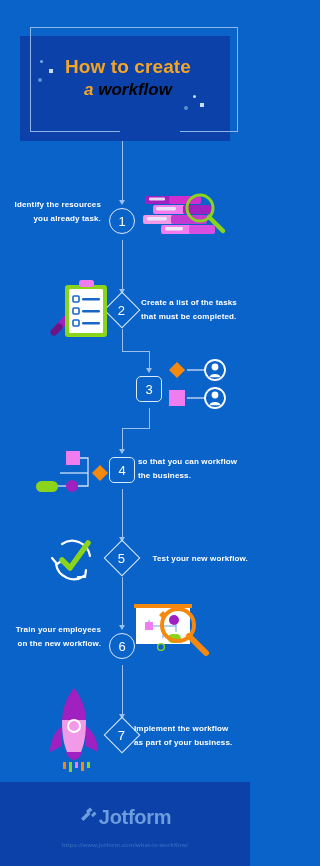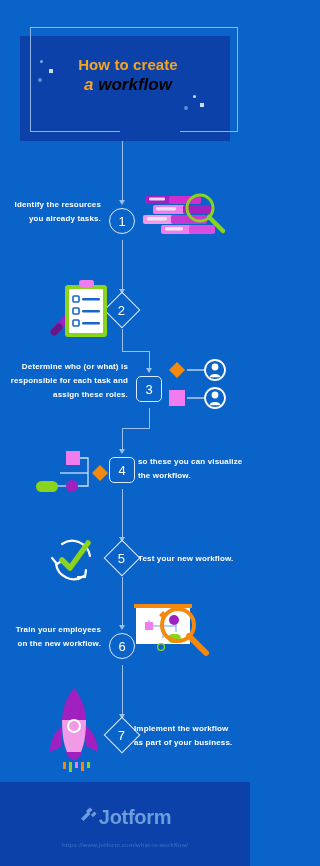--- a/index.html
+++ b/index.html
@@ -18,21 +18,21 @@
     position:absolute; left:20px; top:36px; width:210px; height:105px;
     background:#0b41a8;
   }
   .header-frame {
     position:absolute; left:30px; top:27px; width:208px; height:105px;
     border:1px solid #8fb5e6; pointer-events:none;
   }
   .frame-mask-a { position:absolute; left:120px; top:126px; width:60px; height:8px; background:#0b41a8; }
 
   .title { position:absolute; left:30px; top:55px; width:196px; text-align:center; line-height:1.28; }
-  .title .l1 { display:block; color:#f5a524; font-size:15px; font-weight:bold; letter-spacing:.1px; }
+  .title .l1 { display:block; color:#f5a524; font-size:19px; font-weight:bold; letter-spacing:.1px; }
   .title .l2 { display:block; font-size:17px; font-weight:bold; }
   .title .l2 .a { color:#f5a524; font-style:italic; }
   .title .l2 .wf { color:#000000; font-style:italic; }
 
   .dot { position:absolute; background:#7fa9e0; border-radius:50%; }
   .sq  { position:absolute; background:#c8dcf5; }
 
   
   .vline { position:absolute; width:1px; background:#9dc0ea; }
   .hline { position:absolute; height:1px; background:#9dc0ea; }
@@ -114,21 +114,21 @@
   <div class="arrow-d" style="left:119px;top:625px;"></div>
 
   <div class="vline" style="left:122px;top:665px;height:50px;"></div>
   <div class="arrow-d" style="left:119px;top:714px;"></div>
 
   <div class="marker m-circle" style="left:109px;top:208px;">
     <span>1</span>
   </div>
   <div class="stext left" style="left:8px;top:198px;width:93px;">
     <div>Identify the resources</div>
-    <div>you already tasks.</div>
+    <div>you already task.</div>
   </div>
 
   <div class="icon" style="left:143px;top:192px;width:100px;height:55px;">
     <svg width="100" height="55" viewBox="0 0 100 55">
       <rect x="2" y="4" width="38" height="8" rx="2" fill="#a020c0"></rect>
       <rect x="26" y="4" width="32" height="8" rx="2" fill="#d02fd0"></rect>
       <rect x="6" y="5.5" width="16" height="3" rx="1.2" fill="#e7d7f2"></rect>
       <rect x="10" y="13" width="44" height="9" rx="2" fill="#f07cf0"></rect>
       <rect x="40" y="13" width="28" height="9" rx="2" fill="#a020c0"></rect>
       <rect x="13" y="15" width="20" height="3.5" rx="1.4" fill="#e9e1f5"></rect>
@@ -139,86 +139,85 @@
       <rect x="46" y="33" width="26" height="9" rx="2" fill="#d84fe0"></rect>
       <rect x="22" y="35" width="18" height="3.5" rx="1.4" fill="#efe6f8"></rect>
       <circle cx="57" cy="16" r="13" fill="none" stroke="#8bd41c" stroke-width="3"></circle>
       <line x1="66" y1="25" x2="80" y2="39" stroke="#8bd41c" stroke-width="4.5" stroke-linecap="round"></line>
     </svg>
   </div>
 
   <div class="marker m-diamond" style="left:109px;top:297px;">
     <span>2</span>
   </div>
+  <div class="stext right" style="left:141px;top:296px;width:106px;">
+    <div>Create a list of the tasks</div>
+    <div>that must be completed.</div>
+  </div>
 
   <div class="icon" style="left:48px;top:275px;width:70px;height:68px;">
     <svg width="70" height="68" viewBox="0 0 70 68">
       <line x1="8" y1="55" x2="24" y2="38" stroke="#a020c0" stroke-width="7" stroke-linecap="round"></line>
       <line x1="6" y1="57" x2="11" y2="52" stroke="#6b1485" stroke-width="7" stroke-linecap="round"></line>
       <rect x="17" y="10" width="42" height="52" rx="3" fill="#8bd41c"></rect>
       <rect x="21" y="14" width="34" height="44" rx="1.5" fill="#ffffff"></rect>
       <rect x="31" y="5" width="15" height="7" rx="2.5" fill="#f07cf0"></rect>
       <rect x="25" y="21" width="6" height="6" rx="1" fill="#ffffff" stroke="#1766c8" stroke-width="1.6"></rect>
       <rect x="34" y="23" width="18" height="2.4" rx="1.2" fill="#1766c8"></rect>
       <rect x="25" y="33" width="6" height="6" rx="1" fill="#ffffff" stroke="#1766c8" stroke-width="1.6"></rect>
       <rect x="34" y="35" width="18" height="2.4" rx="1.2" fill="#1766c8"></rect>
       <rect x="25" y="45" width="6" height="6" rx="1" fill="#ffffff" stroke="#1766c8" stroke-width="1.6"></rect>
       <rect x="34" y="47" width="18" height="2.4" rx="1.2" fill="#1766c8"></rect>
     </svg>
   </div>
 
   <div class="marker m-square" style="left:136px;top:376px;">
     <span>3</span>
   </div>
-  <div class="stext left" style="left:6px;top:360px;width:122px;">
-    <div>Determine who (or what) is</div>
-    <div>responsible for each task and</div>
-    <div>assign these roles.</div>
-  </div>
 
   <div class="icon" style="left:165px;top:358px;width:80px;height:60px;">
     <svg width="80" height="60" viewBox="0 0 80 60">
       <line x1="22" y1="12" x2="40" y2="12" stroke="#cfe1f7" stroke-width="1.3"></line>
       <line x1="22" y1="40" x2="40" y2="40" stroke="#cfe1f7" stroke-width="1.3"></line>
       <polygon points="12,4 20,12 12,20 4,12" fill="#f5890d"></polygon>
       <rect x="4" y="32" width="16" height="16" fill="#f07cf0"></rect>
       <circle cx="50" cy="12" r="10" fill="none" stroke="#ffffff" stroke-width="1.8"></circle>
       <circle cx="50" cy="9" r="3.4" fill="#ffffff"></circle>
       <path d="M44.2 19.2a6.2 5 0 0 1 11.6 0z" fill="#ffffff"></path>
       <circle cx="50" cy="40" r="10" fill="none" stroke="#ffffff" stroke-width="1.8"></circle>
       <circle cx="50" cy="37" r="3.4" fill="#ffffff"></circle>
       <path d="M44.2 47.2a6.2 5 0 0 1 11.6 0z" fill="#ffffff"></path>
     </svg>
   </div>
 
   <div class="marker m-square" style="left:109px;top:457px;">
     <span>4</span>
   </div>
   <div class="stext right" style="left:138px;top:455px;width:110px;">
-    <div>so these you can visualize</div>
-    <div>the workflow.</div>
+    <div>so that you can workflow</div>
+    <div>the business.</div>
   </div>
 
   <div class="icon" style="left:18px;top:448px;width:90px;height:48px;">
     <svg width="90" height="48" viewBox="0 0 90 48">
       <polyline points="42,25 70,25" stroke="#cfe1f7" stroke-width="1.3" fill="none"></polyline>
       <polyline points="60,10 70,10 70,25" stroke="#cfe1f7" stroke-width="1.3" fill="none"></polyline>
       <polyline points="60,38 70,38 70,25" stroke="#cfe1f7" stroke-width="1.3" fill="none"></polyline>
       <polyline points="30,38 60,38" stroke="#cfe1f7" stroke-width="1.3" fill="none"></polyline>
       <rect x="48" y="3" width="14" height="14" fill="#f07cf0"></rect>
       <circle cx="54" cy="38" r="6" fill="#a020c0"></circle>
       <rect x="18" y="33" width="22" height="11" rx="5.5" fill="#8bd41c"></rect>
       <polygon points="82,17 90,25 82,33 74,25" fill="#f5890d"></polygon>
     </svg>
   </div>
 
   <div class="marker m-diamond" style="left:109px;top:545px;">
     <span>5</span>
   </div>
-  <div class="stext right" style="left:138px;top:552px;width:110px;">
+  <div class="stext right" style="left:138px;top:552px;width:110px;text-align:right;">
     <div>Test your new workflow.</div>
   </div>
 
   <div class="icon" style="left:46px;top:534px;width:58px;height:52px;">
     <svg width="58" height="52" viewBox="0 0 58 52">
       <path d="M10 30 A18 18 0 0 0 38 42" fill="none" stroke="#ffffff" stroke-width="2.2" stroke-linecap="round"></path>
       <path d="M44 22 A18 18 0 0 0 16 10" fill="none" stroke="#ffffff" stroke-width="2.2" stroke-linecap="round"></path>
       <polyline points="6,24 11,30 17,26" fill="none" stroke="#ffffff" stroke-width="2.2" stroke-linecap="round" stroke-linejoin="round"></polyline>
       <polyline points="40,36 39,43 32,43" fill="none" stroke="#ffffff" stroke-width="2.2" stroke-linecap="round" stroke-linejoin="round"></polyline>
       <polyline points="16,26 24,34 42,9" fill="none" stroke="#8bd41c" stroke-width="5.5" stroke-linecap="round" stroke-linejoin="round"></polyline>

